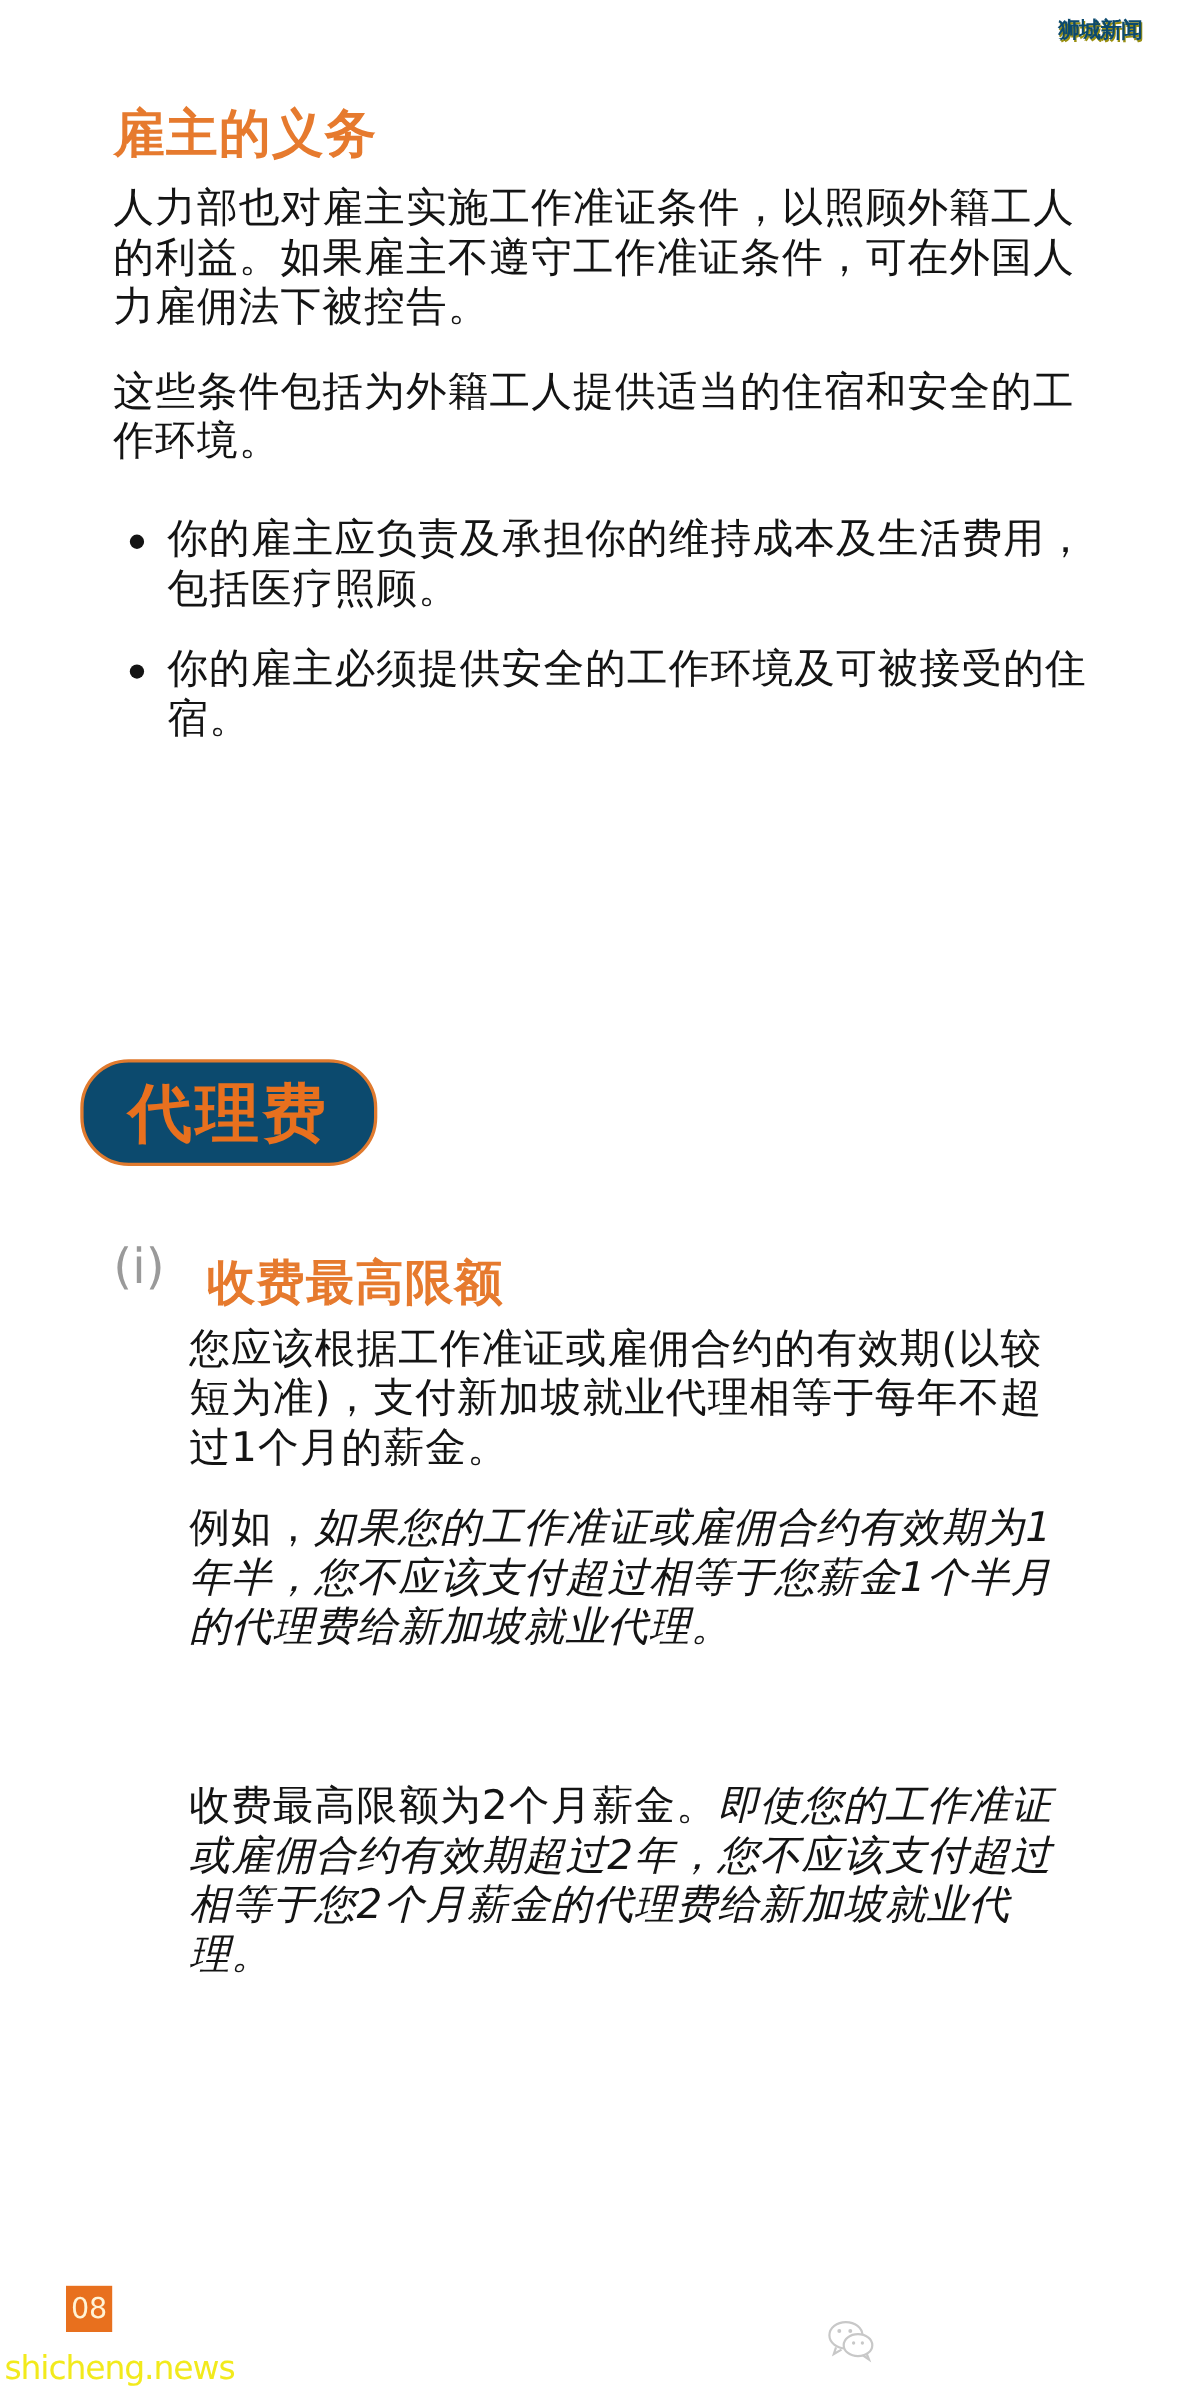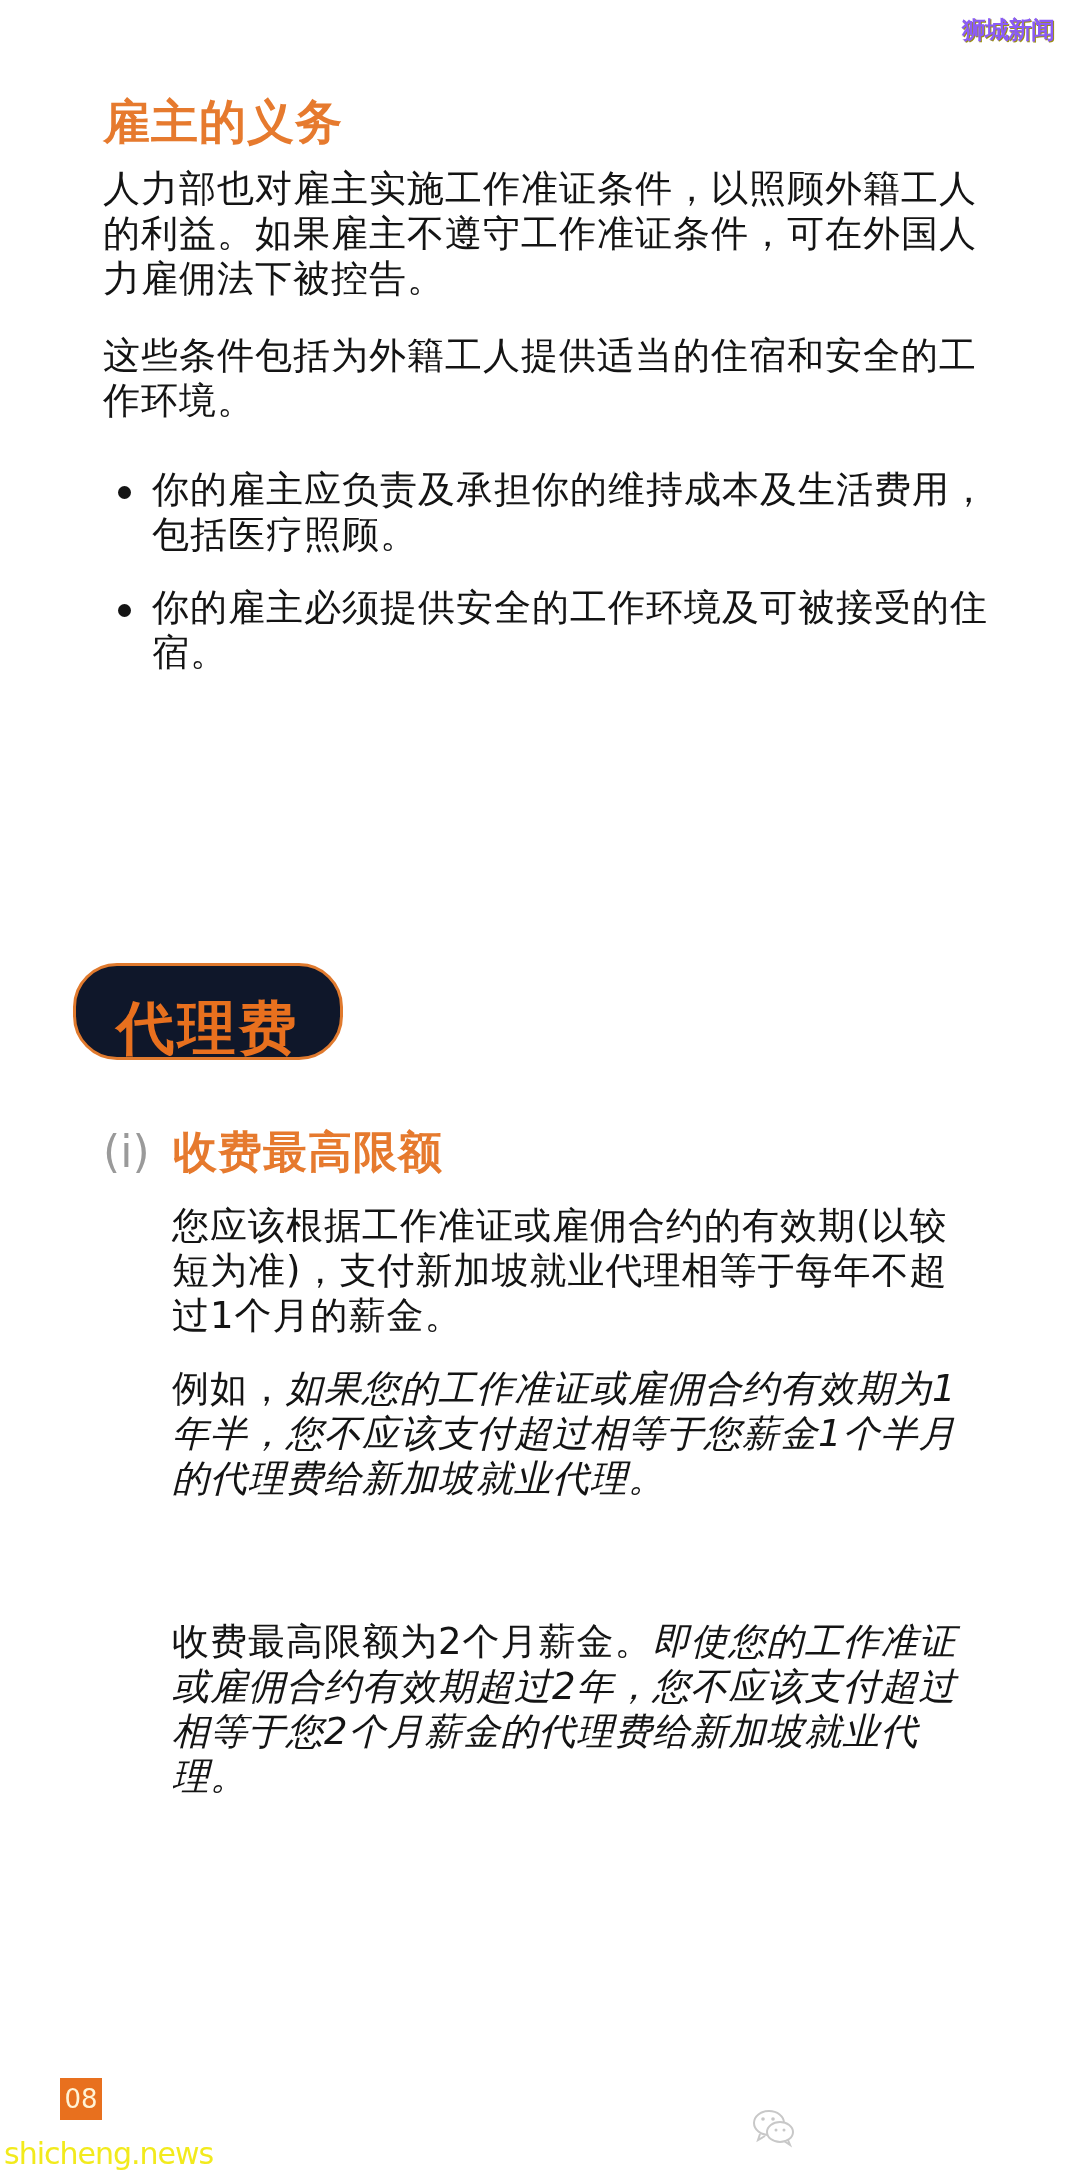--- a/index.html
+++ b/index.html
@@ -12,22 +12,22 @@
       height: 2181px;
       position: relative;
       overflow: hidden;
       font-family: "DejaVu Sans", "Liberation Sans", sans-serif;
       color: #141414;
     }
     .abs { position: absolute; }
 
     .watermark-top {
       left: 962px; top: 14px;
-      font-size: 24px;
-      color: #8b5cf6;
+      font-size: 20px;
+      color: #0c4a6e;
       text-shadow: 1px 1px 0 #9a8f10;
       font-weight: bold;
       letter-spacing: -1px;
       white-space: nowrap;
     }
 
     .section-title {
       left: 103px; top: 94px;
       font-size: 47px;
       font-weight: bold;
@@ -64,23 +64,23 @@
       width: 13px; height: 13px;
       border-radius: 50%;
       background: #141414;
     }
 
     .fee-badge {
       left: 73px; top: 963px;
       width: 264px; height: 91px;
       border: 3px solid #e07a2e;
       border-radius: 44px;
-      background: #0f172a;
+      background: #0c4a6e;
       display: flex;
-      align-items: flex-end;
+      align-items: center;
       justify-content: center;
     }
     .fee-badge-label {
       font-size: 58px;
       font-weight: bold;
       color: #e8701e;
       letter-spacing: 3px;
       line-height: 1;
     }
 
@@ -157,21 +157,21 @@
     <span class="bullet-dot"></span>
     <span>你的雇主必须提供安全的工作环境及可被接受的住宿。</span>
   </li>
 </ul>
 
 <div class="abs fee-badge">
   <span class="fee-badge-label">代理费</span>
 </div>
 
 <div class="abs sub-marker">(i)</div>
-<h3 class="abs sub-heading" style="margin:0">收费最高限额</h3>
+<h3 class="abs sub-heading" style="margin:15px">收费最高限额</h3>
 
 <p class="abs para sub-p sub-p1">您应该根据工作准证或雇佣合约的有效期(以较短为准)，支付新加坡就业代理相等于每年不超过1个月的薪金。</p>
 
 <p class="abs para sub-p sub-p2">
   <span>例如，</span><span class="ital">如果您的工作准证或雇佣合约有效期为1年半，您不应该支付超过相等于您薪金1个半月的代理费给新加坡就业代理。</span>
 </p>
 
 <p class="abs para sub-p sub-p3">
   <span>收费最高限额为2个月薪金。</span><span class="ital">即使您的工作准证或雇佣合约有效期超过2年，您不应该支付超过相等于您2个月薪金的代理费给新加坡就业代理。</span>
 </p>

